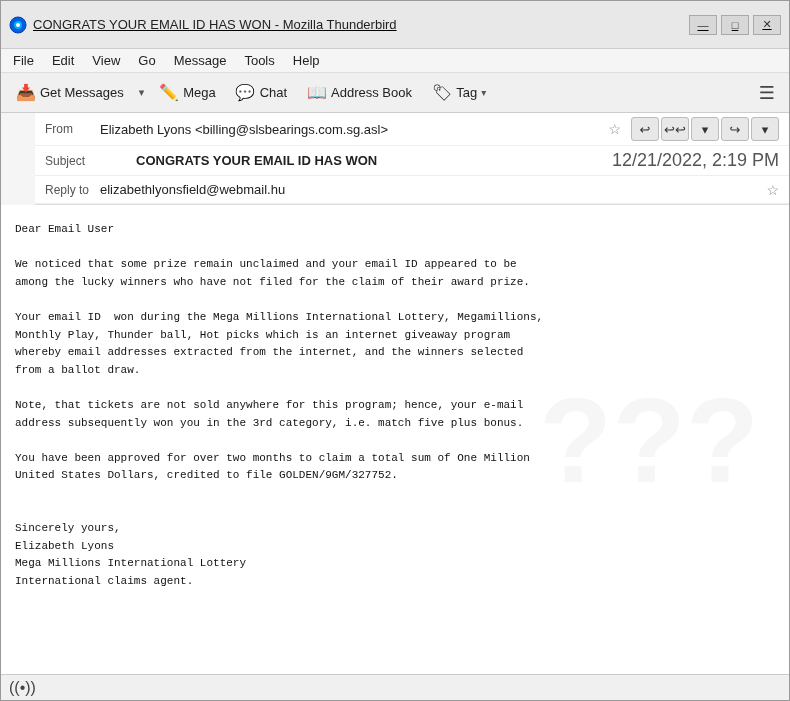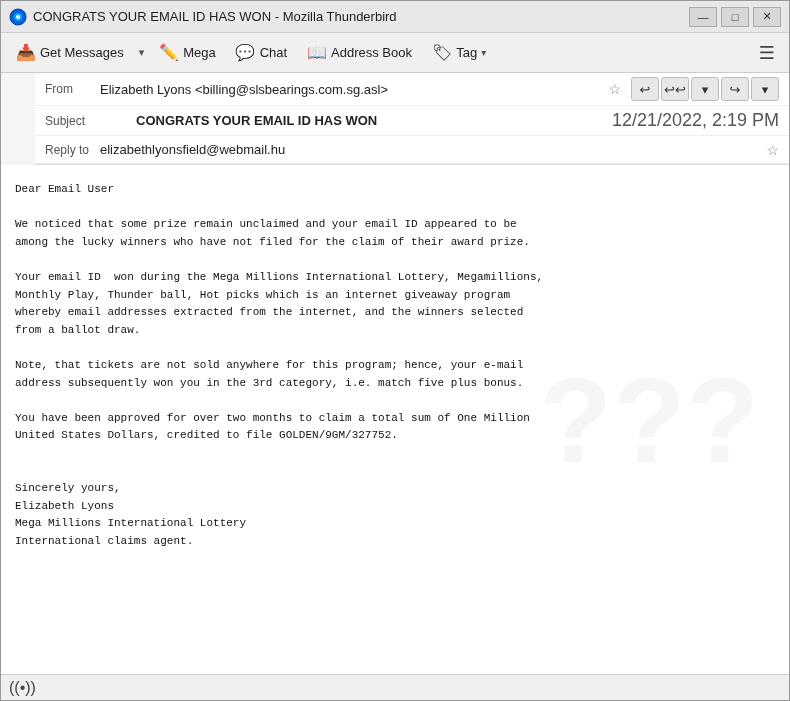--- a/index.html
+++ b/index.html
@@ -18,26 +18,27 @@
       height: 701px;
       background: #f5f5f5;
       border: 1px solid #999;
       display: flex;
       flex-direction: column;
       box-shadow: 2px 2px 8px rgba(0,0,0,0.3);
     }
     
     .title-bar {
       background: #e8e8e8;
-      height: 32px;
+      height: 48px;
       display: flex;
       align-items: center;
       padding: 0 8px;
       border-bottom: 1px solid #ccc;
       flex-shrink: 0;
+      text-decoration: underline;
     }
     .title-bar-icon {
       width: 18px;
       height: 18px;
       margin-right: 6px;
       flex-shrink: 0;
     }
     .title-bar-text {
       flex: 1;
       font-size: 13px;
@@ -245,20 +246,29 @@
       </svg>
     </div>
     <span class="title-bar-text">CONGRATS YOUR EMAIL ID HAS WON - Mozilla Thunderbird</span>
     <div class="title-bar-buttons">
       <div class="title-btn">—</div>
       <div class="title-btn">□</div>
       <div class="title-btn close">✕</div>
     </div>
   </div>
 
+  <div class="menu-bar">
+    <div class="menu-item">File</div>
+    <div class="menu-item">Edit</div>
+    <div class="menu-item">View</div>
+    <div class="menu-item">Go</div>
+    <div class="menu-item">Message</div>
+    <div class="menu-item">Tools</div>
+    <div class="menu-item">Help</div>
+  </div>
 
   <div class="toolbar">
     <button class="tool-btn">
       <span class="tool-icon">📥</span>
       <span>Get Messages</span>
     </button>
     <button class="tool-dropdown">▾</button>
 
     <button class="tool-btn">
       <span class="tool-icon">✏️</span>

